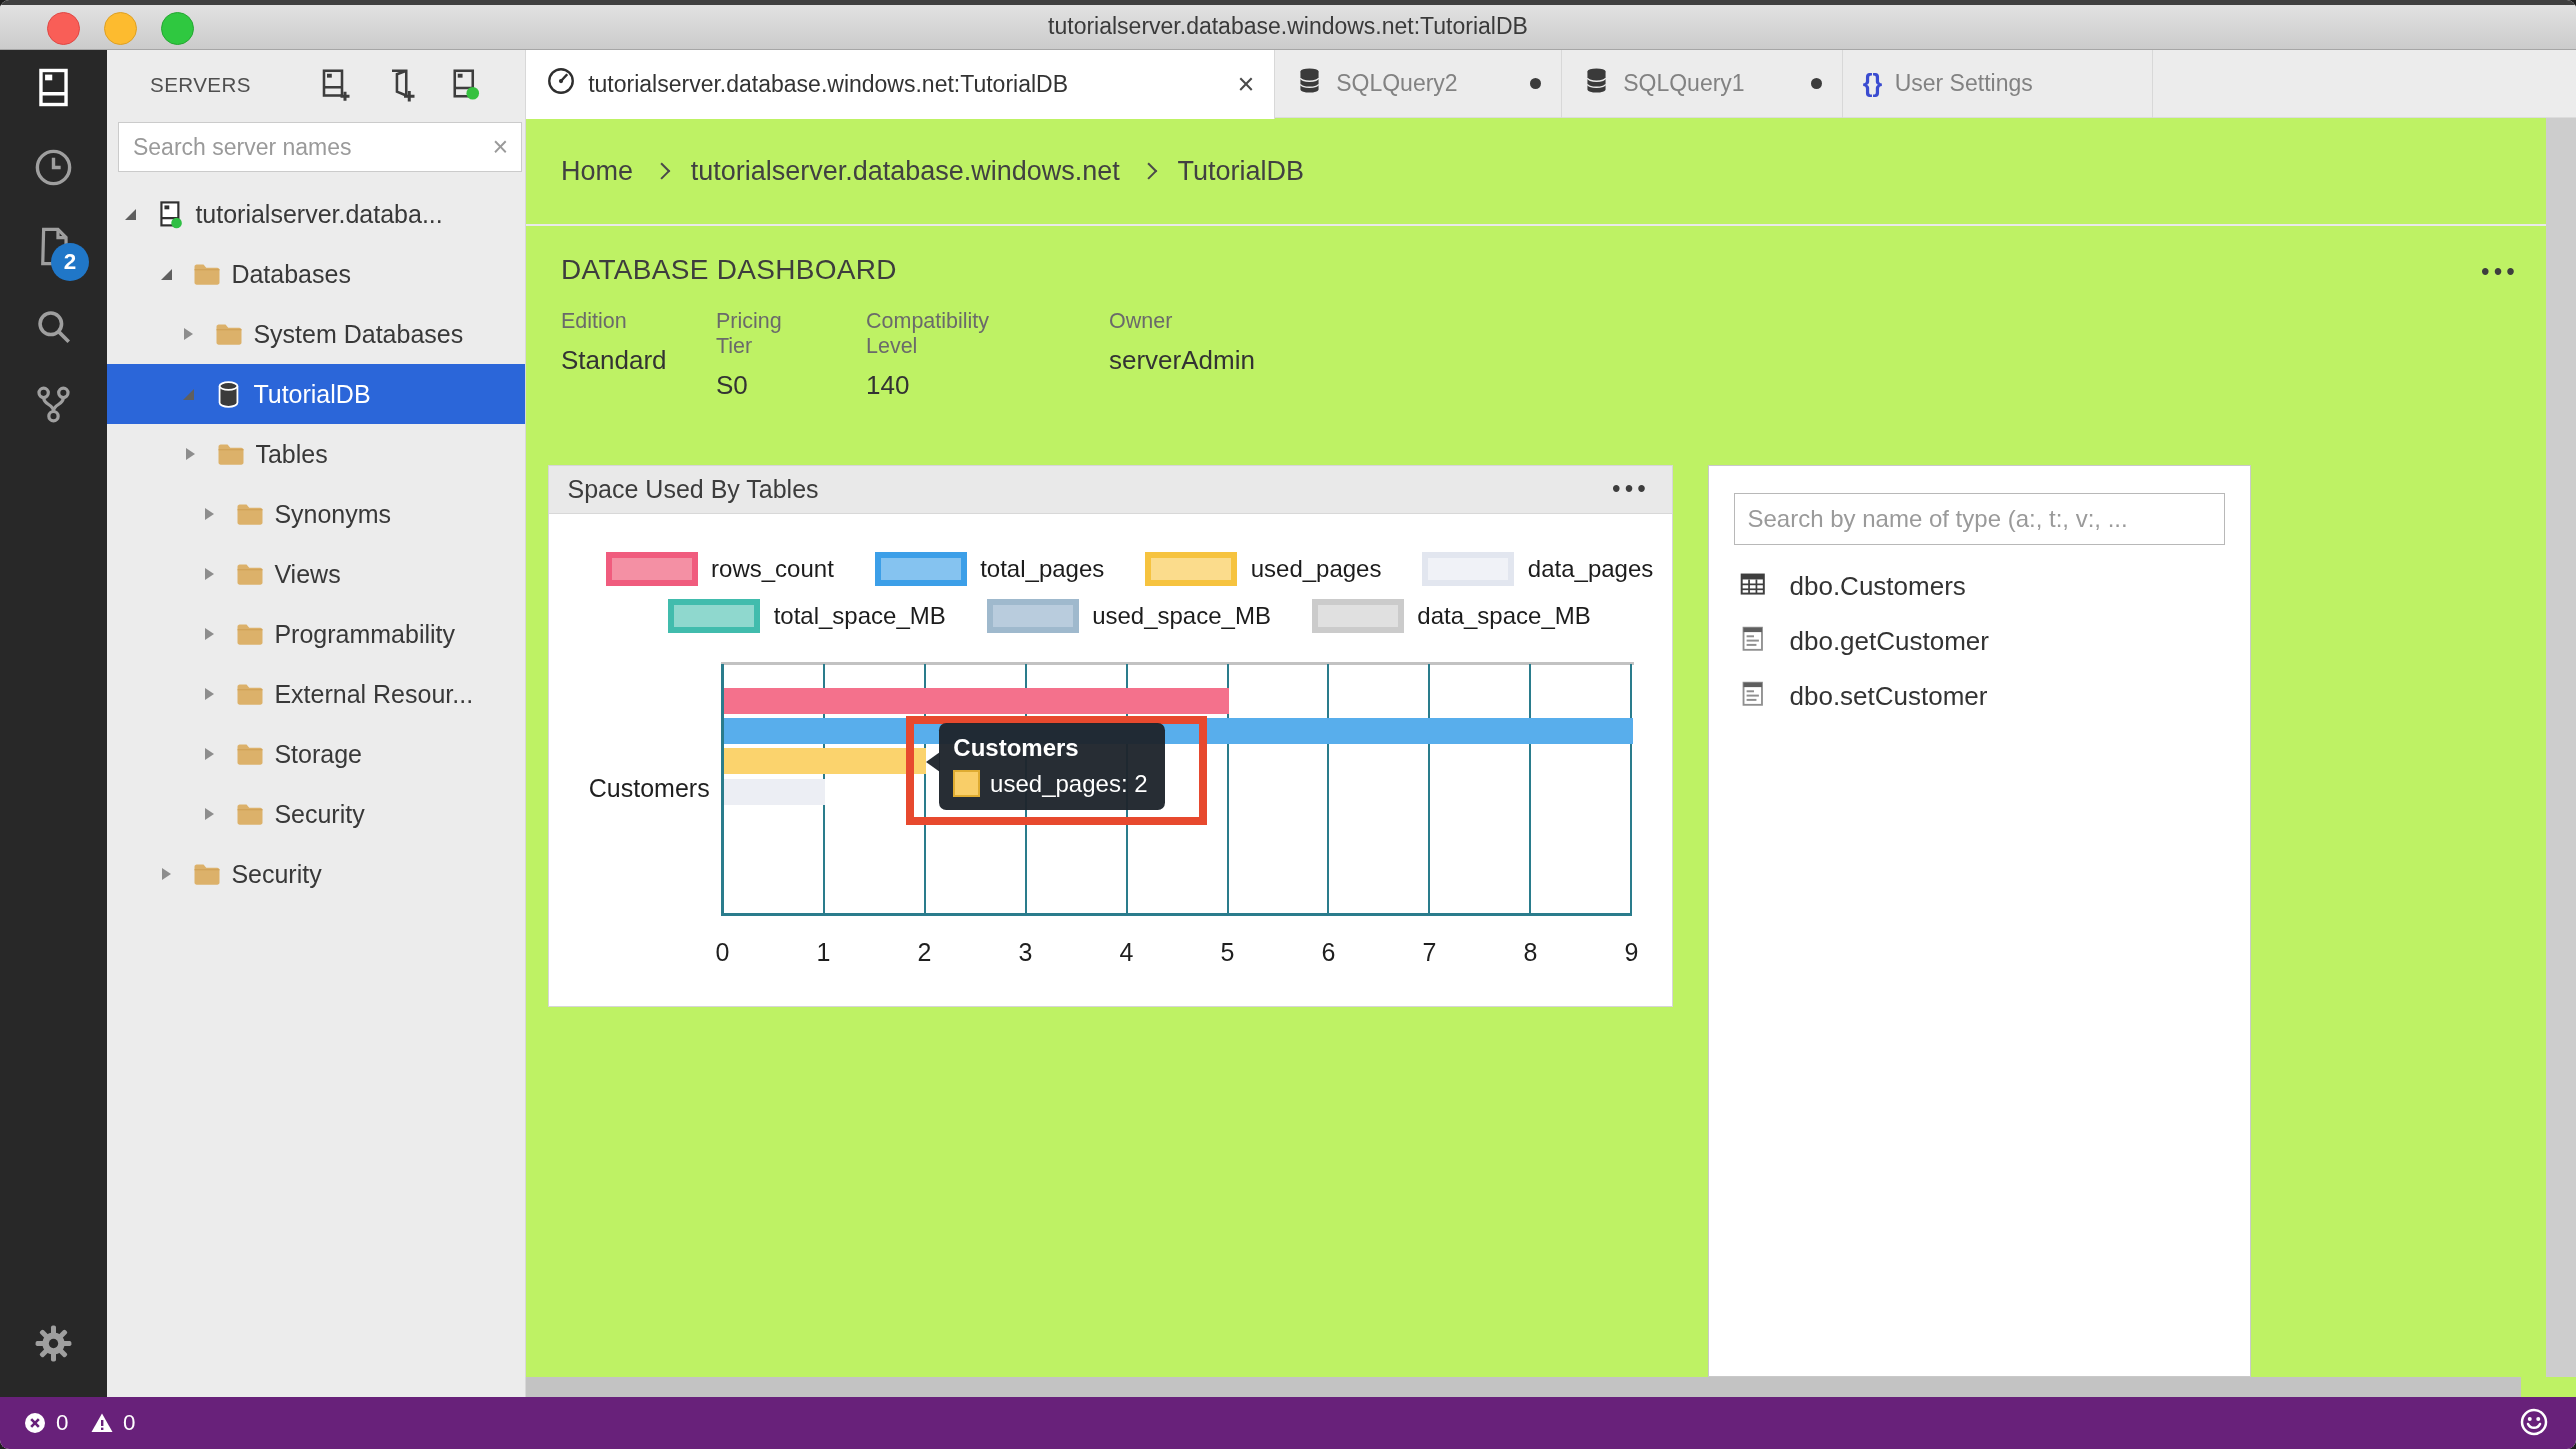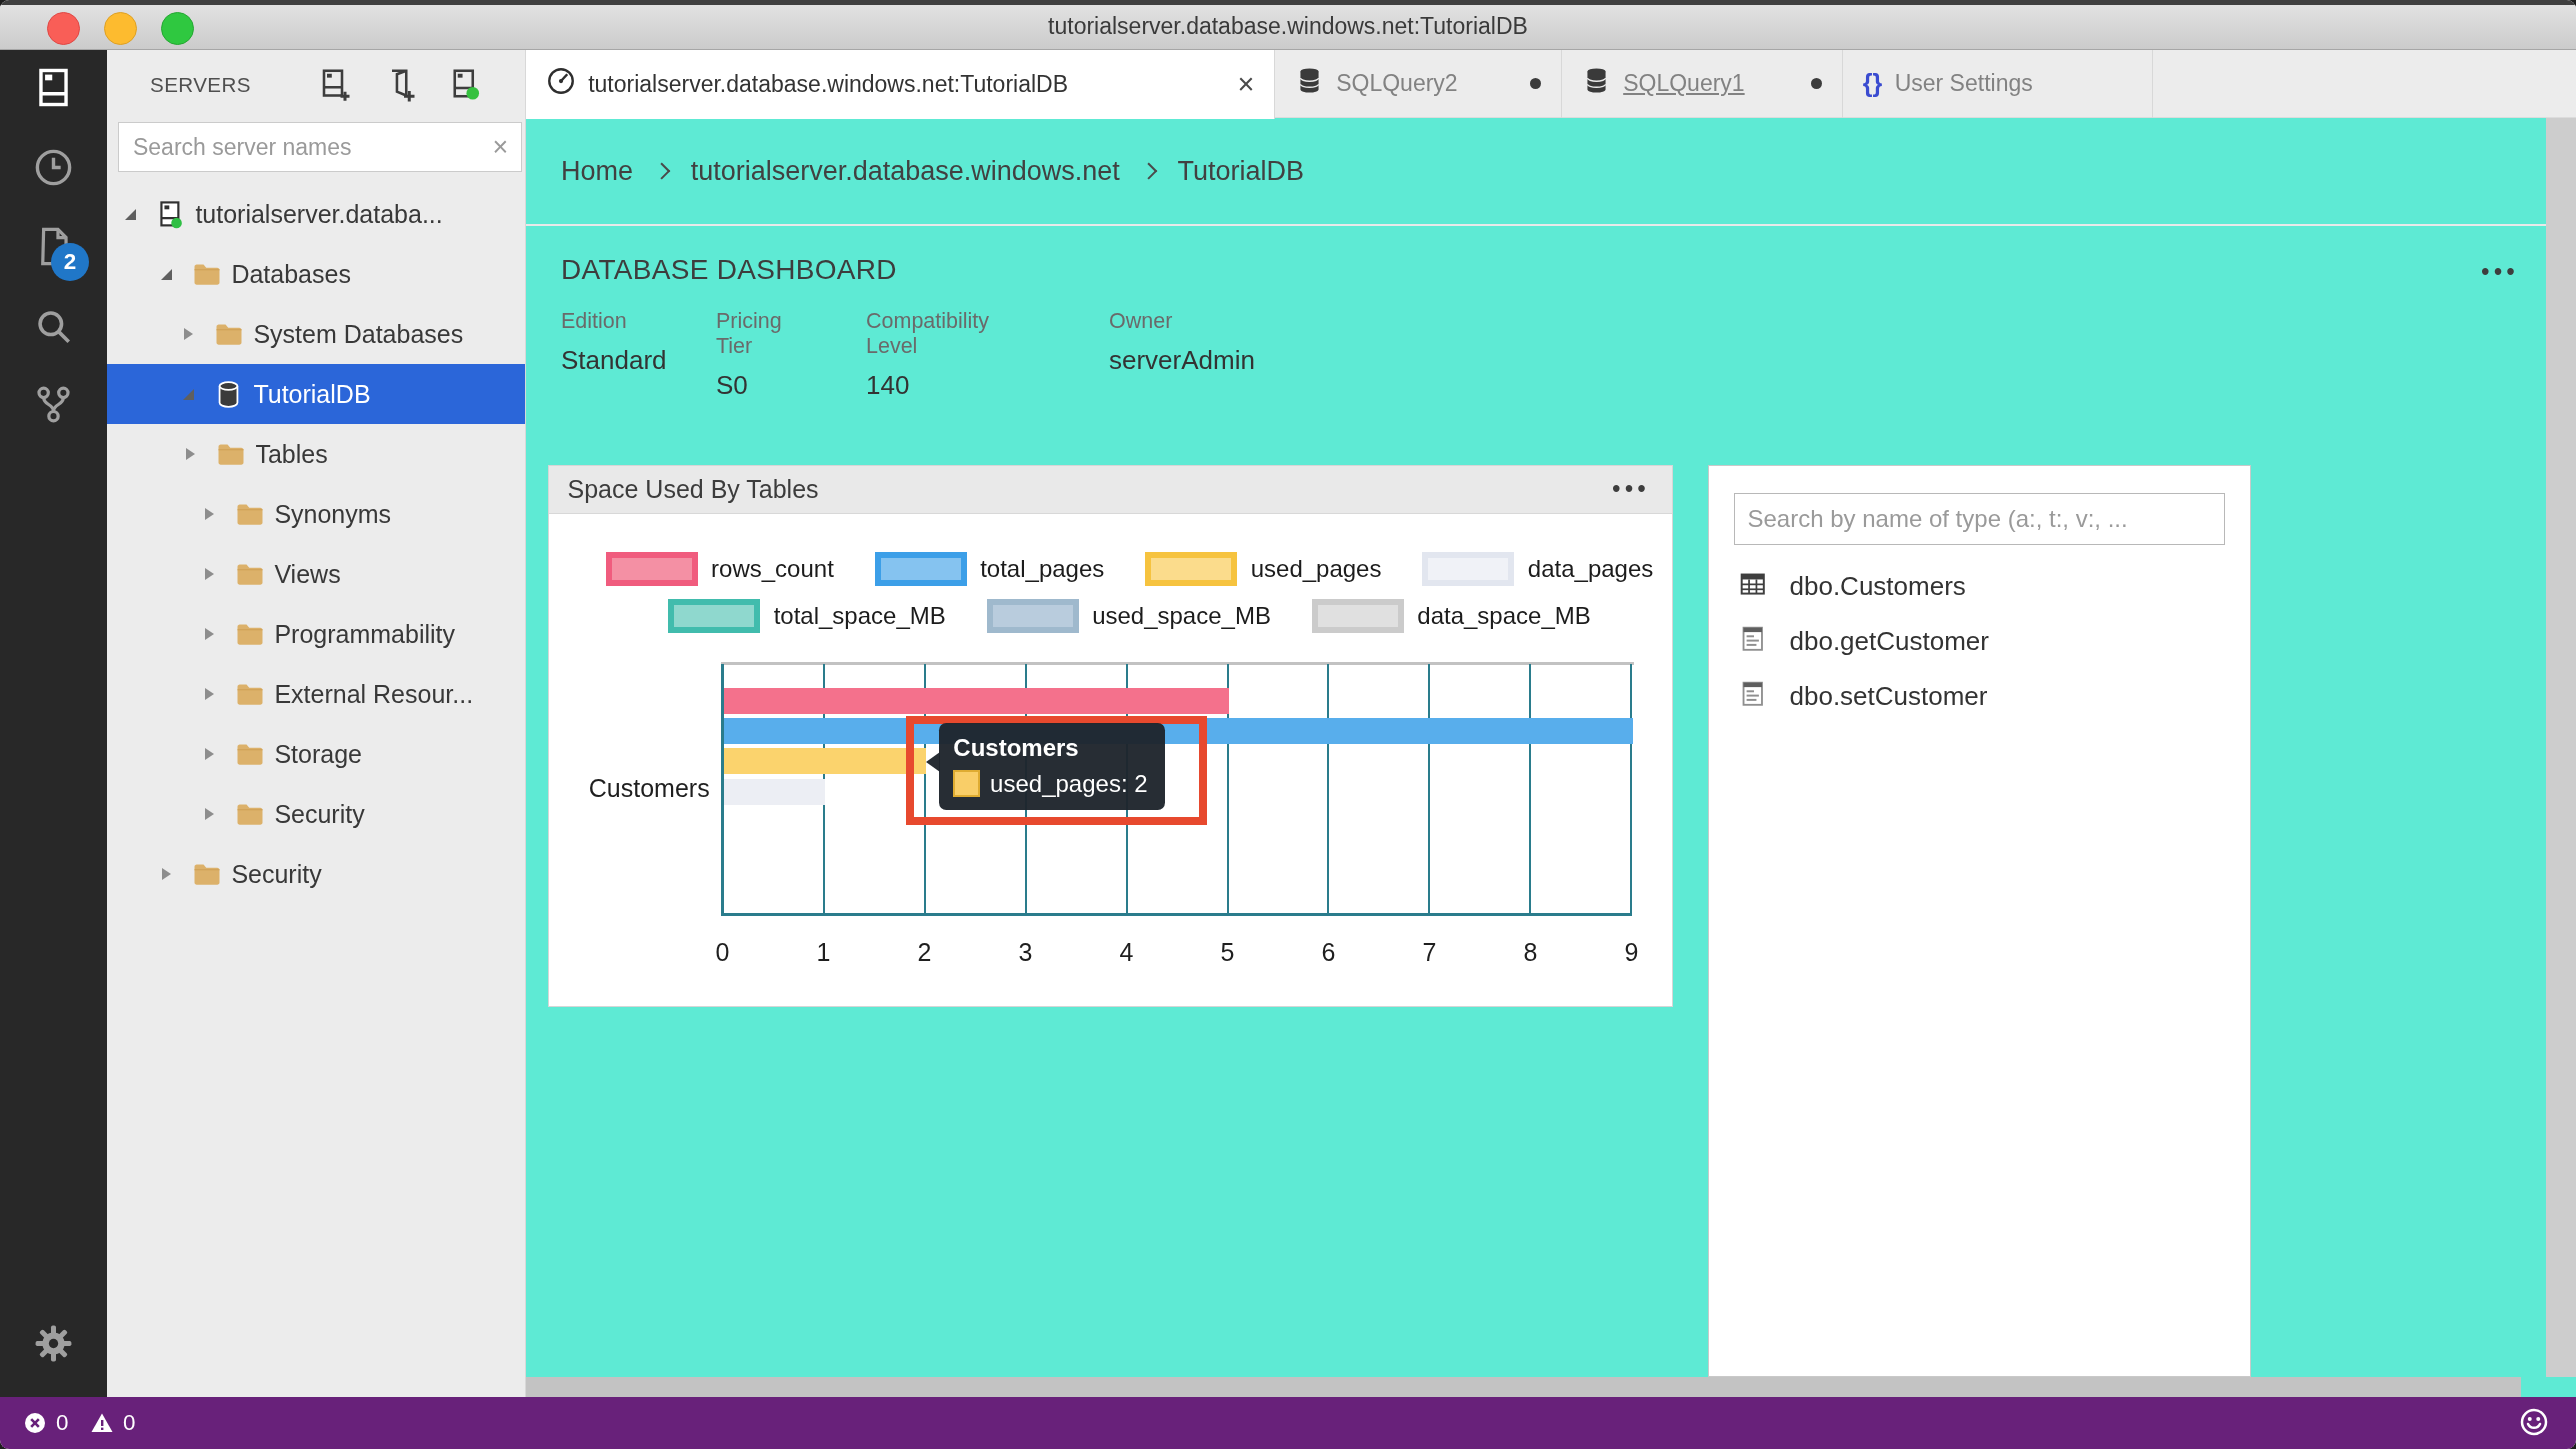--- a/index.html
+++ b/index.html
@@ -56,21 +56,21 @@
   .tab{height:69px;border-right:0.9px solid #d8d8d8;display:flex;align-items:center;
     padding:0 19.7px;gap:12.5px;font-size:23px;color:#828282;flex:0 0 auto;overflow:hidden;}
   .tab.active{background:#fff;color:#333;height:70px;}
   .tab .tab-label{white-space:nowrap;overflow:hidden;}
   .tab svg{flex:0 0 auto;}
   .dirty-dot{width:11.6px;height:11.6px;border-radius:50%;background:#3c3c3c;margin-left:auto;}
   .tab-close{margin-left:auto;font-size:29px;color:#4a4a4a;line-height:1;}
   .braces{color:#3A4BD0;font-weight:bold;font-size:25px;}
   .tab-actions{position:absolute;right:19.7px;top:0;height:69px;display:flex;align-items:center;gap:30px;}
   .dots{font-size:23px;letter-spacing:4.5px;color:#3e3e3e;font-weight:bold;white-space:nowrap;}
-  .editor-body{position:absolute;left:0;top:69px;right:0;bottom:0;background:#5eead4;}
+  .editor-body{position:absolute;left:0;top:69px;right:0;bottom:0;background:#bef264;}
   .crumbs{position:absolute;left:35px;top:0;height:106px;display:flex;align-items:center;
     font-size:27px;color:#414141;}
   .bc-sep{width:11.6px;height:11.6px;border-top:2.7px solid #4a4a4a;border-right:2.7px solid #4a4a4a;
     transform:rotate(45deg);margin:0 23px;}
   .crumb-line{position:absolute;left:0;right:0;top:106px;height:1.8px;background:#e9e9e9;}
   .dash-title{position:absolute;left:35px;top:136px;font-size:28px;color:#3d3d3d;letter-spacing:0.3px;}
   .dash-dots{position:absolute;right:57px;top:141px;}
   .props{position:absolute;left:35px;top:191px;height:81px;}
   .prop{position:absolute;top:0;}
   .prop .p-label{font-size:21.5px;color:#6a6a6a;}
@@ -357,21 +357,21 @@
         </div>
         <div class="tab" style="width: 287px;">
           <span><svg viewBox="0 0 24 24" width="29" height="29">
               <ellipse cx="12" cy="4.6" rx="7.5" ry="2.6" fill="#3a3a3a"></ellipse>
               <path d="M4.5 4.6 v14.8 c0 1.4 3.4 2.6 7.5 2.6 s7.5 -1.2 7.5 -2.6 V4.6" fill="#3a3a3a"></path>
               <path d="M4.5 10 c0 1.4 3.4 2.6 7.5 2.6 s7.5 -1.2 7.5 -2.6 M4.5 15 c0 1.4 3.4 2.6 7.5 2.6 s7.5 -1.2 7.5 -2.6" stroke="#ececec" stroke-width="1.2" fill="none"></path>
             </svg></span>
           <span class="tab-label">SQLQuery2</span>
           <span class="dirty-dot"></span>
         </div>
-        <div class="tab" style="width: 281px; text-decoration: underline;">
+        <div class="tab" style="width: 281px;">
           <span><svg viewBox="0 0 24 24" width="29" height="29">
               <ellipse cx="12" cy="4.6" rx="7.5" ry="2.6" fill="#3a3a3a"></ellipse>
               <path d="M4.5 4.6 v14.8 c0 1.4 3.4 2.6 7.5 2.6 s7.5 -1.2 7.5 -2.6 V4.6" fill="#3a3a3a"></path>
               <path d="M4.5 10 c0 1.4 3.4 2.6 7.5 2.6 s7.5 -1.2 7.5 -2.6 M4.5 15 c0 1.4 3.4 2.6 7.5 2.6 s7.5 -1.2 7.5 -2.6" stroke="#ececec" stroke-width="1.2" fill="none"></path>
             </svg></span>
           <span class="tab-label">SQLQuery1</span>
           <span class="dirty-dot"></span>
         </div>
         <div class="tab" style="width: 310px;">
           <span class="braces">{}</span>

